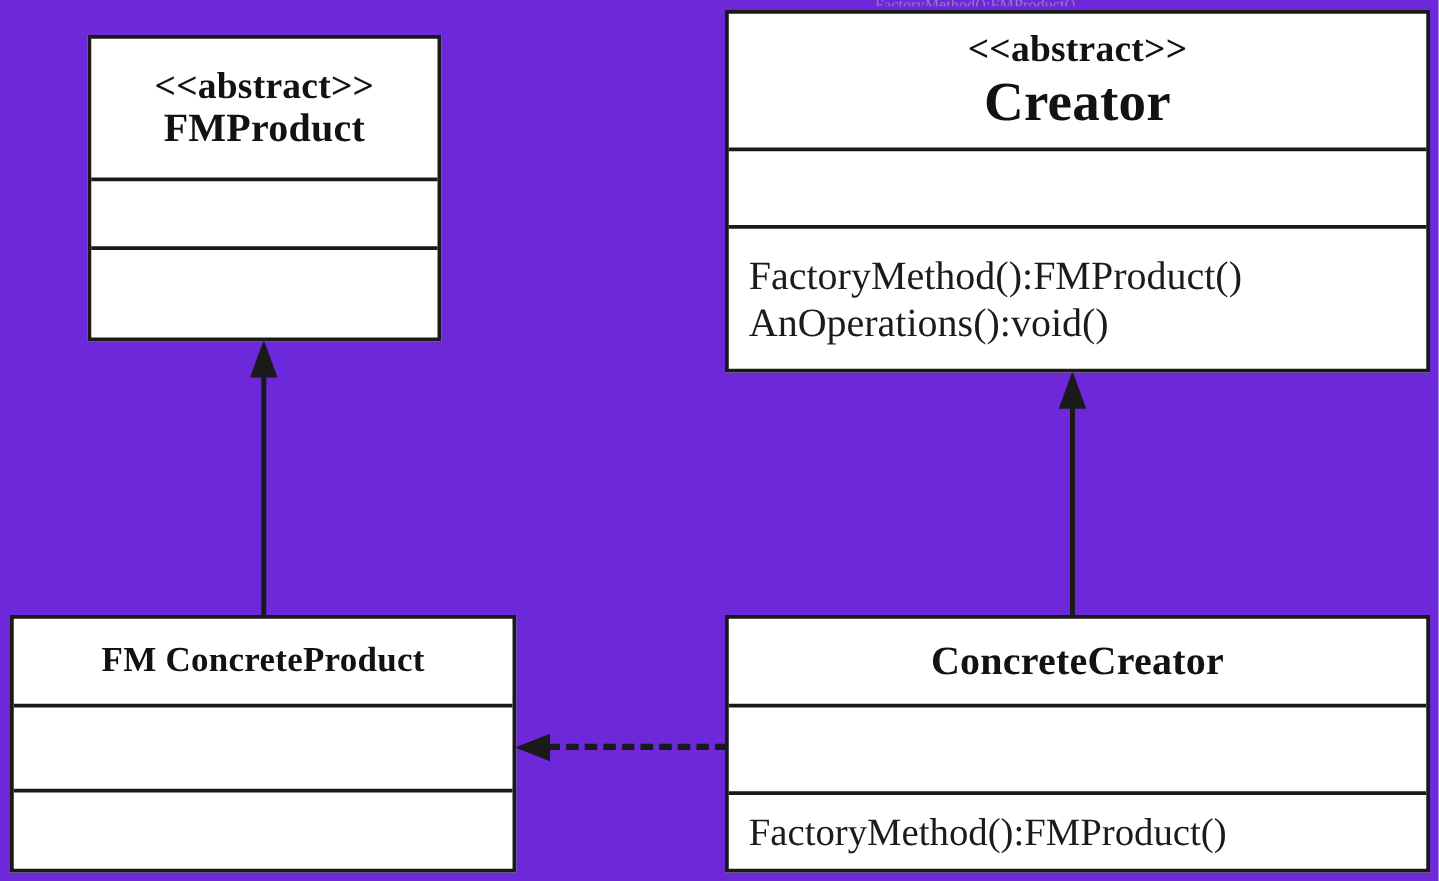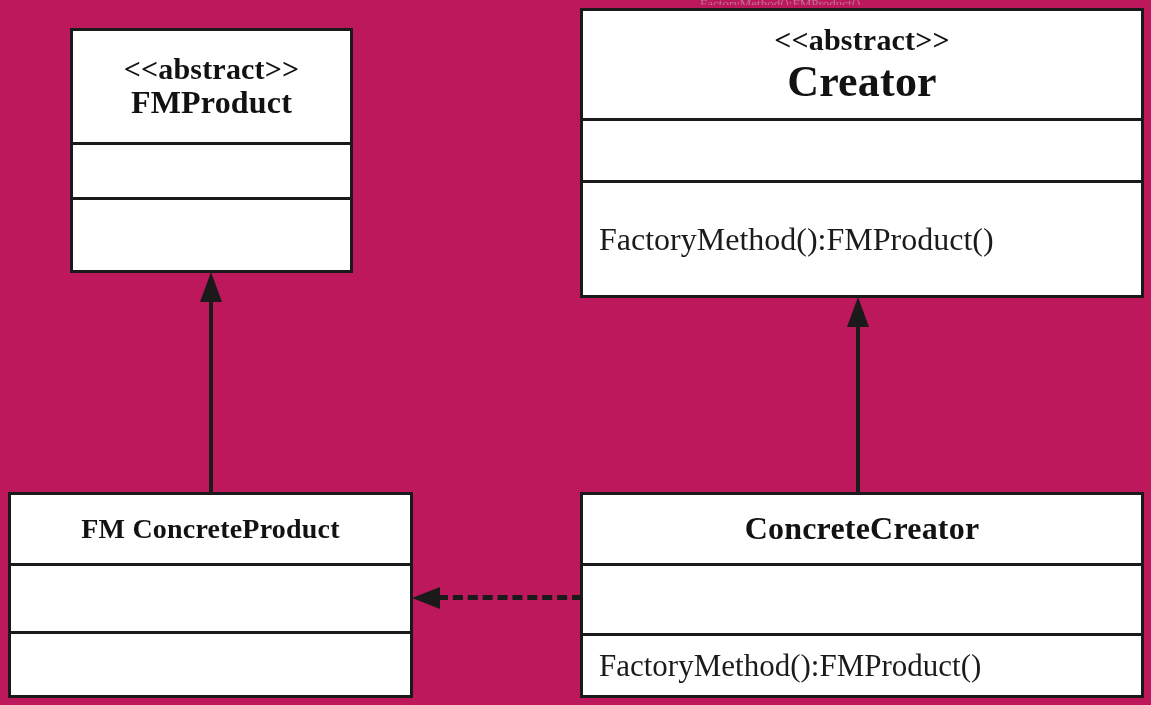--- a/index.html
+++ b/index.html
@@ -8,21 +8,21 @@
     padding: 0;
     background: #ffffff;
   }
   body {
     font-family: "Liberation Serif", "DejaVu Serif", serif;
   }
   #canvas {
     position: relative;
     width: 1151px;
     height: 705px;
-    background: #be185d;
+    background: #6d28d9;
     overflow: hidden;
   }
 
   
   .uml-class {
     position: absolute;
     box-sizing: border-box;
     background: #ffffff;
     border: 3px solid #1a1a1a;
     display: flex;
@@ -161,20 +161,21 @@
   </div>
 
   <div class="uml-class" id="class-creator">
     <div class="compartment name-compartment">
       <div class="stereotype">&lt;&lt;abstract&gt;&gt;</div>
       <div class="class-name">Creator</div>
     </div>
     <div class="compartment c2 empty-compartment"></div>
     <div class="compartment c3 members-compartment">
       <div class="member">FactoryMethod():FMProduct()</div>
+      <div class="member">AnOperations():void()</div>
     </div>
   </div>
 
   <div class="uml-class" id="class-fmconcrete">
     <div class="compartment name-compartment">
       <div class="class-name">FM ConcreteProduct</div>
     </div>
     <div class="compartment c2 empty-compartment"></div>
     <div class="compartment c3 empty-compartment"></div>
   </div>

